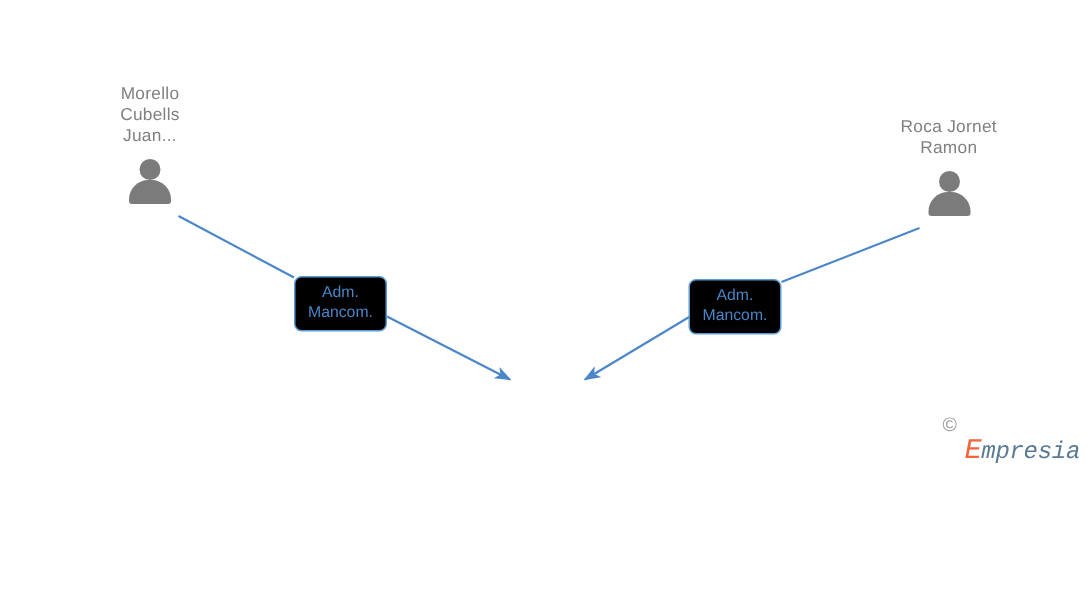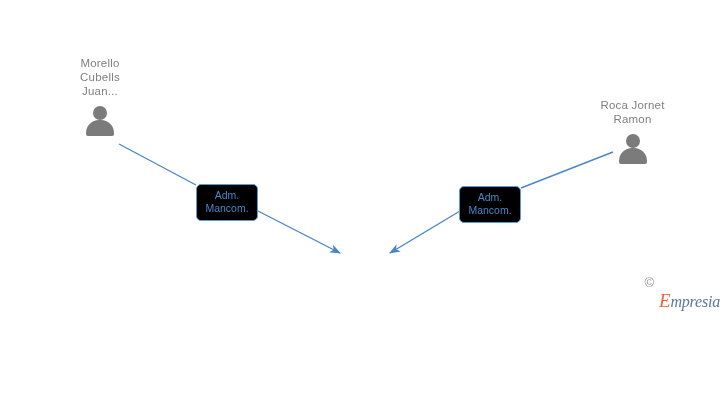--- a/index.html
+++ b/index.html
@@ -128,21 +128,21 @@
     display: flex;
     align-items: center;
     gap: 5px;
   }
   .watermark .copy {
     color: #9a9a9a;
     font-size: 13px;
     line-height: 1;
   }
   .watermark .brand {
-    font-family: Liberation Serif, serif;
+    font-family: Liberation Mono, monospace;
     font-style: italic;
     font-size: 16px;
     line-height: 1;
     color: #5a7a96;
     letter-spacing: -0.2px;
     margin-top: 36px;
   }
   .watermark .brand .cap {
     color: #f4633a;
     font-size: 19px;
@@ -172,21 +172,21 @@
   <div class="node" style="left:50px; top:56px; width:100px;">
     <div class="node-label">Morello
 Cubells
 Juan...</div>
     <div class="person-icon" style="margin-top:8px;">
       <span class="head"></span>
       <span class="body"></span>
     </div>
   </div>
 
-  <div class="node" style="left:580px; top:78px; width:105px;margin-top:20px;">
+  <div class="node" style="left:580px; top:78px; width:105px;">
     <div class="node-label">Roca Jornet
 Ramon</div>
     <div class="person-icon" style="margin-top:8px;">
       <span class="head"></span>
       <span class="body"></span>
     </div>
   </div>
 
 
   <div class="edge-label" style="left:196px; top:184px; width:62px;">Adm.

